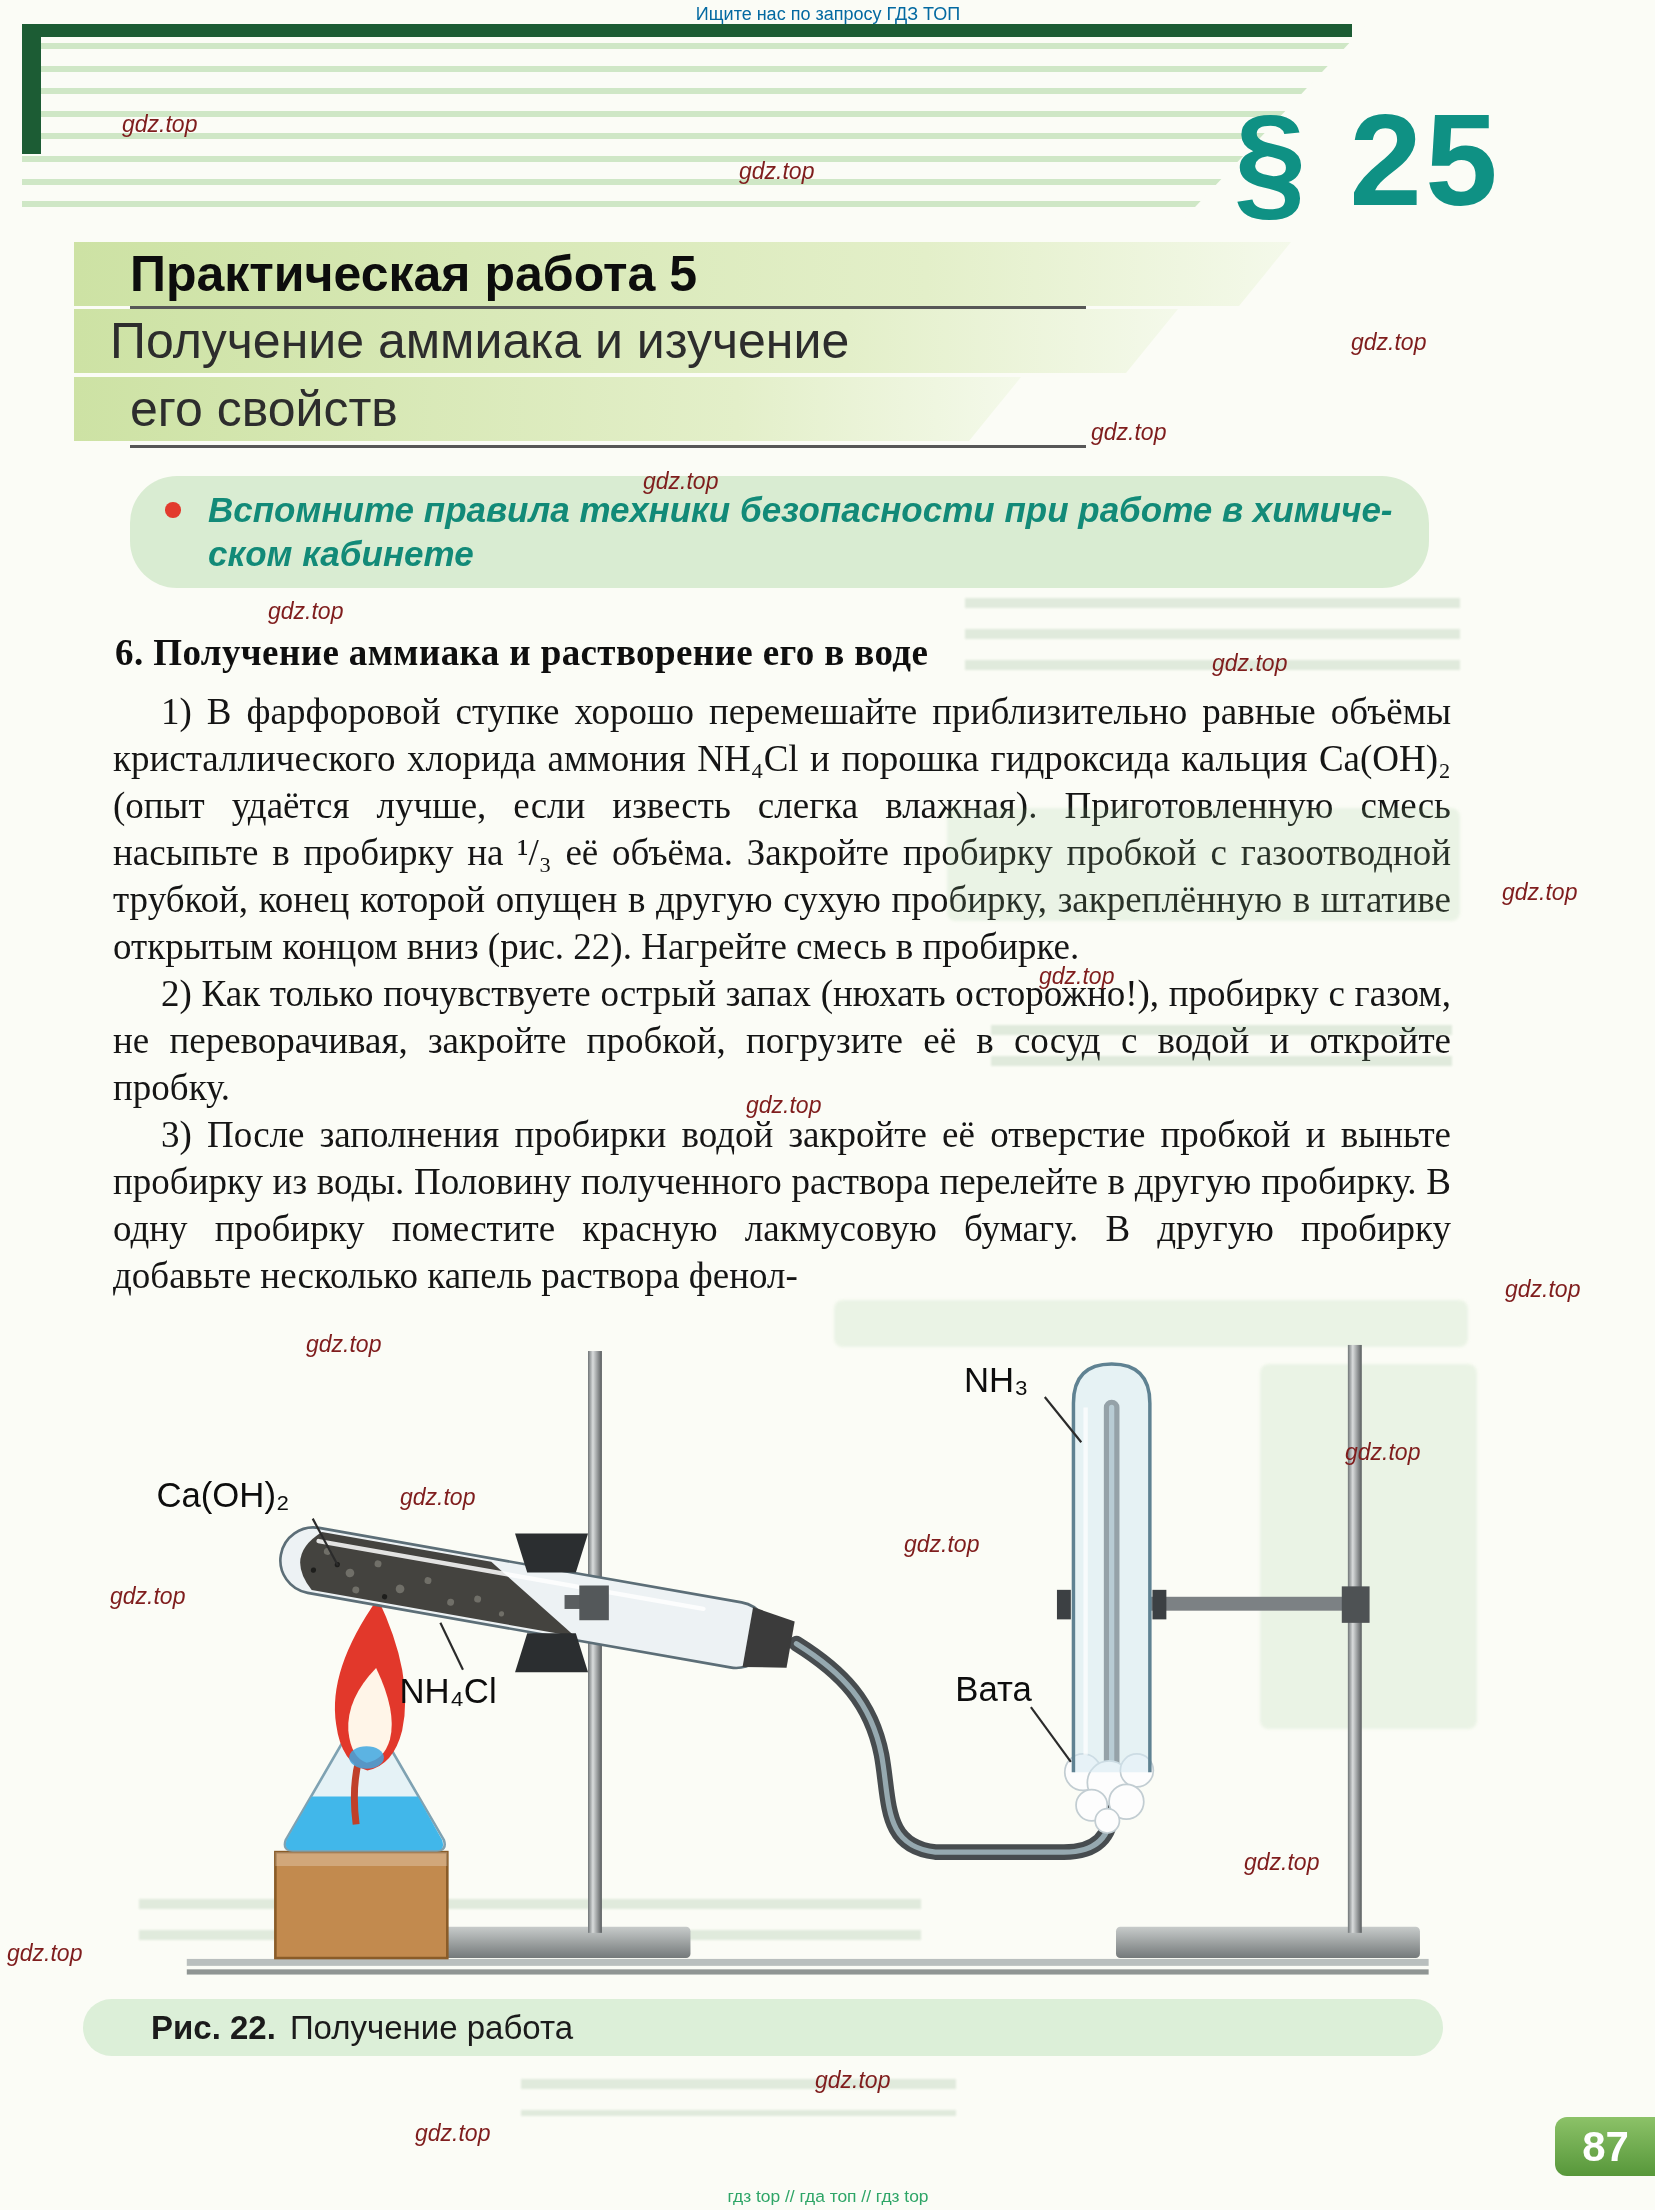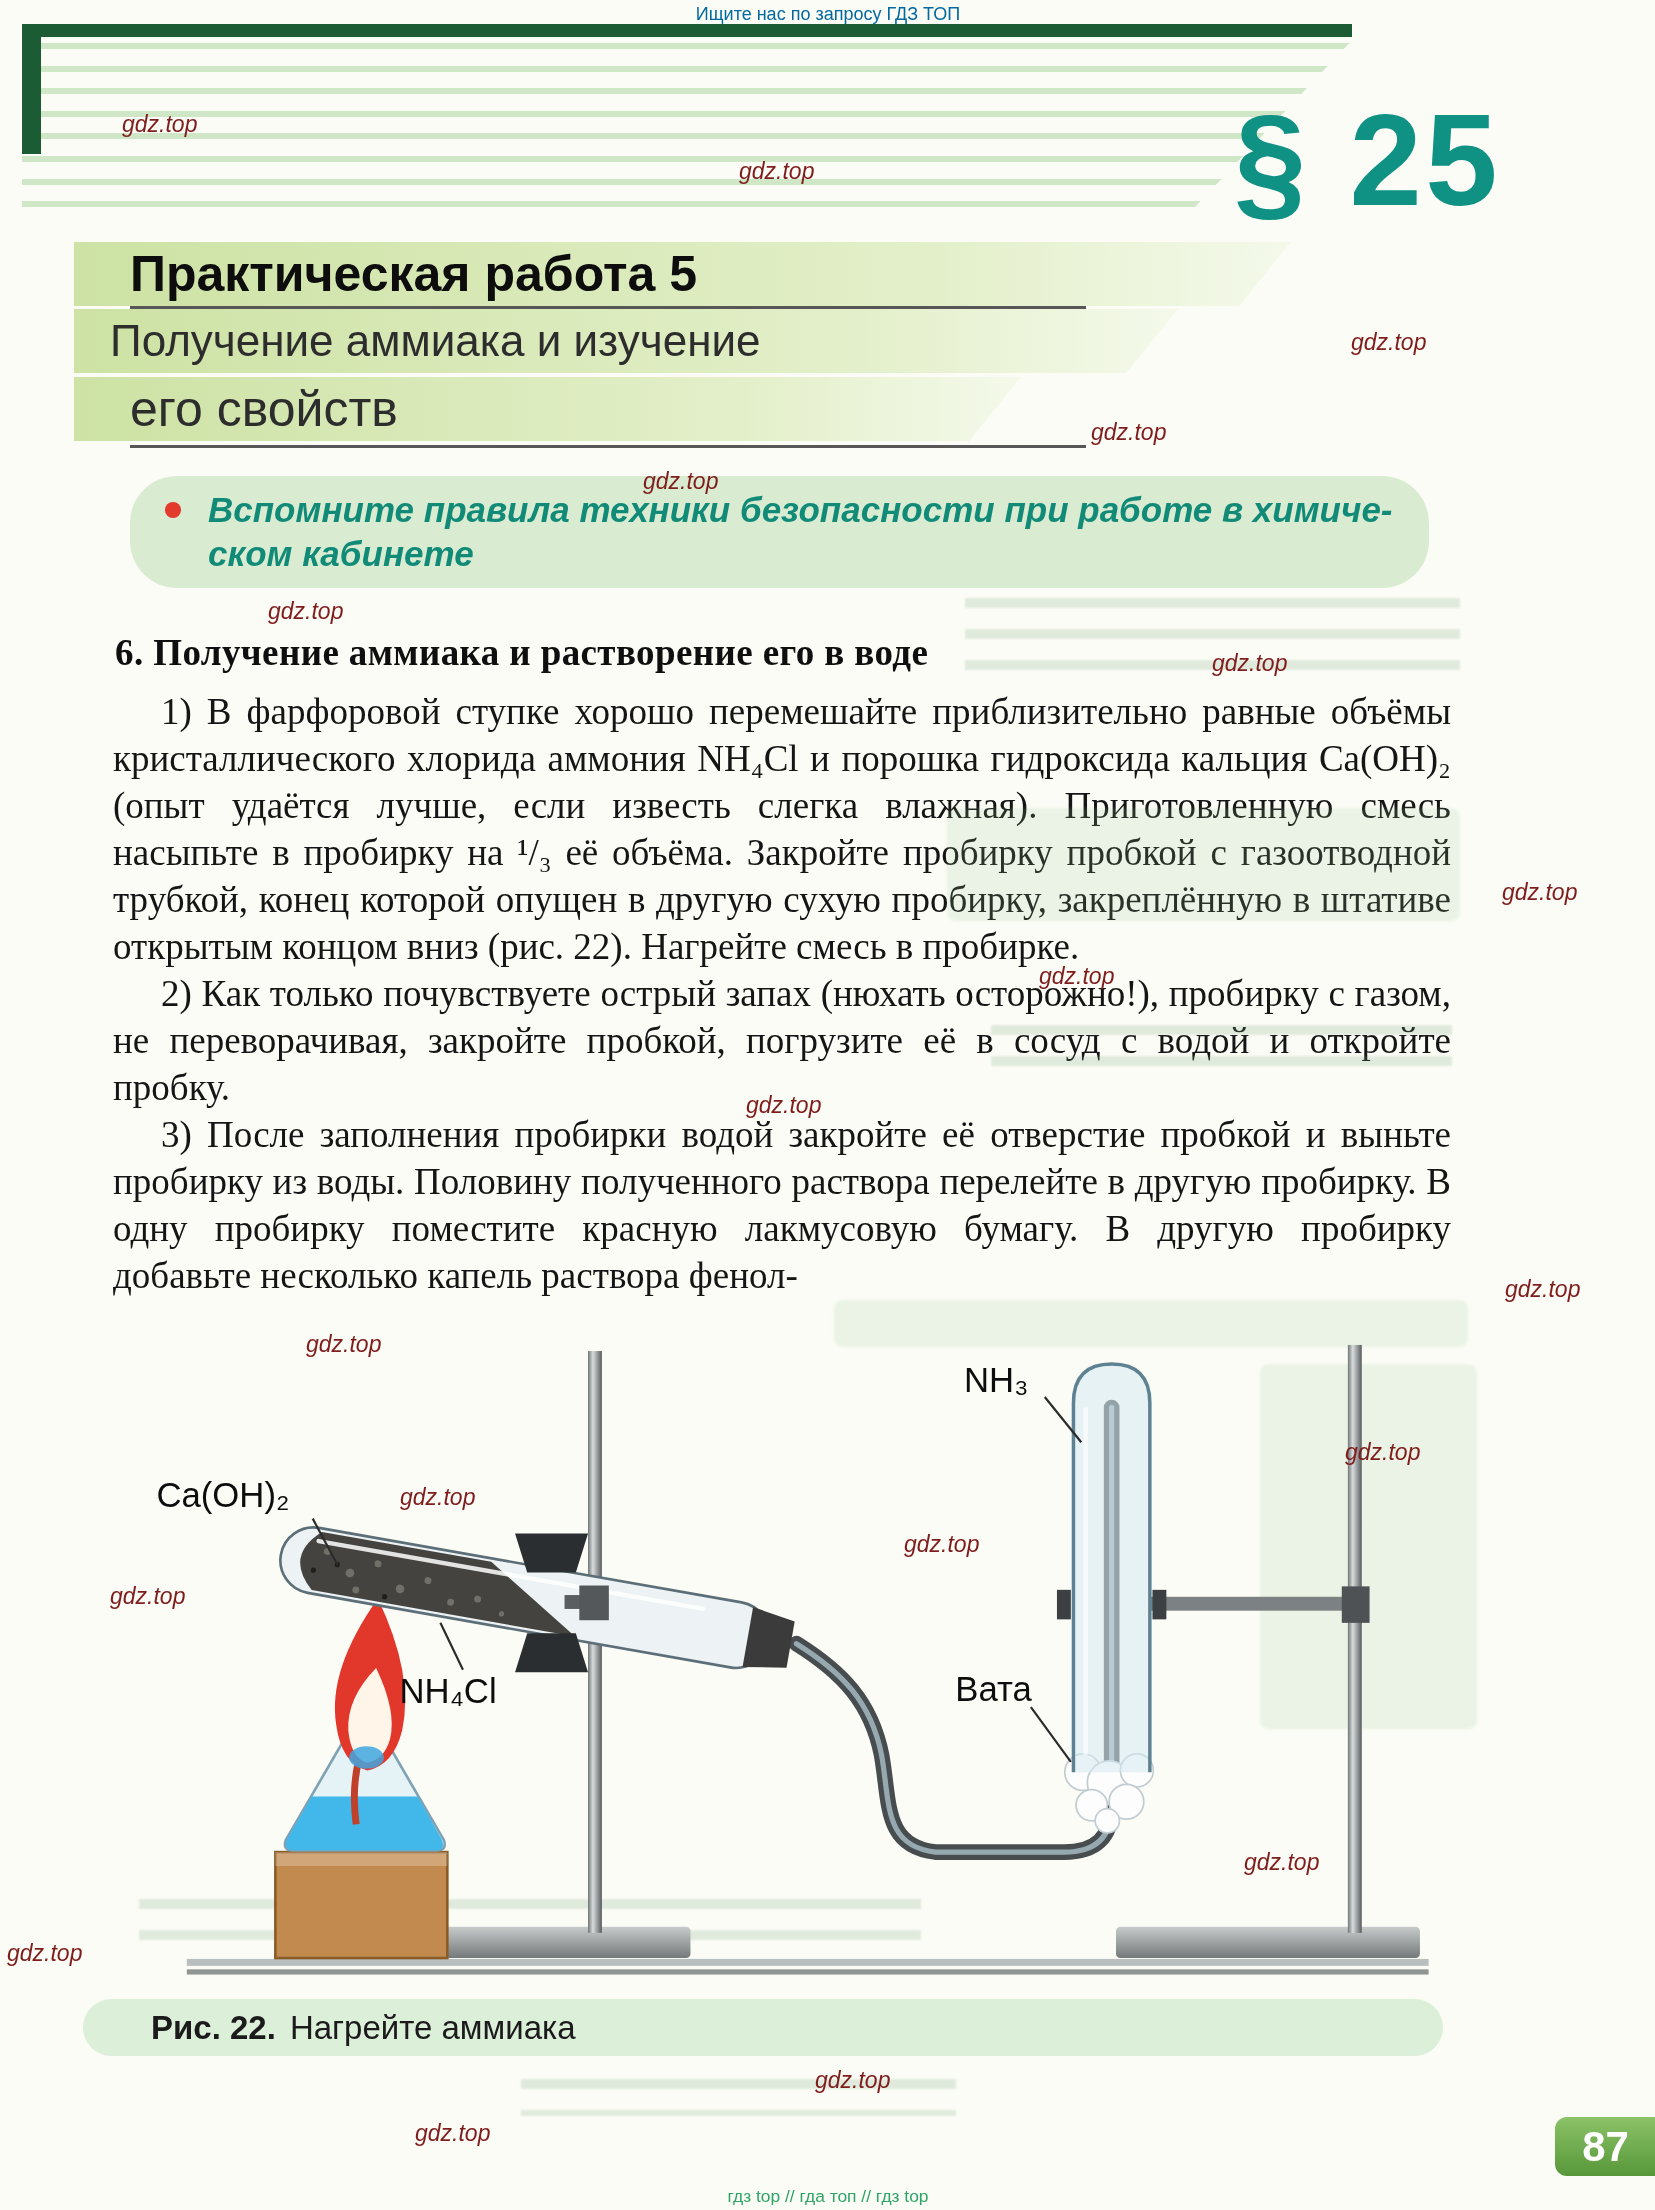--- a/index.html
+++ b/index.html
@@ -29,21 +29,21 @@
     position:absolute; left:1234px; top:85px;
     font-size:130px; font-weight:bold; letter-spacing:3.5px; color:#0f9184;
   }
   .band {
     position:absolute; left:74px; height:64px;
     background:linear-gradient(90deg,#cde2a4 0%,#e3efc9 70%,#f4f9ea 100%);
     clip-path:polygon(0 0, 100% 0, calc(100% - 52px) 100%, 0 100%);
     display:flex; align-items:center; padding-left:56px; white-space:nowrap;
   }
   .band1 { top:242px; width:1217px; font-size:50px; font-weight:bold; color:#0d0d0d; }
-  .band2 { top:309px; width:1104px; font-size:44px; color:#2d2d2d;padding-left:36px; }
+  .band2 { top:309px; width:1104px; font-size:50px; color:#2d2d2d;padding-left:36px; }
   .band3 { top:377px; width:947px; font-size:50px; color:#2d2d2d; }
   .rule  { position:absolute; left:130px; width:956px; height:2.6px; background:#575757; }
   .rule1 { top:306px; } .rule2 { top:445px; }
   .callout {
     position:absolute; left:130px; top:476px; width:1299px;
     background:#d9ecd2; border-radius:47px;
     padding:12px 35px 12px 78px;
   }
   .callout-bullet {
     position:absolute; left:35px; top:26px; width:15.6px; height:15.6px;
@@ -243,21 +243,21 @@
       <line x1="1082" y1="425" x2="1128" y2="488"></line>
     </g>
     <text class="fig-label" x="75" y="195">Ca(OH)₂</text>
     <text class="fig-label" x="355" y="420">NH₄Cl</text>
     <text class="fig-label" x="1005" y="62">NH₃</text>
     <text class="fig-label" x="995" y="418">Вата</text>
   </svg>
 
   <div class="caption">
     <span class="caption-label">Рис. 22.</span>
-    <span>Нагрейте аммиака</span>
+    <span>Получение работа</span>
   </div>
 
   <div class="pagenum">87</div>
 
   <div class="footer">гдз top  //  гда топ  //  гдз top</div>
 
   <div class="wm" style="left:122px;top:111px">gdz.top</div>
   <div class="wm" style="left:739px;top:158px">gdz.top</div>
   <div class="wm" style="left:1351px;top:329px">gdz.top</div>
   <div class="wm" style="left:1091px;top:419px">gdz.top</div>

